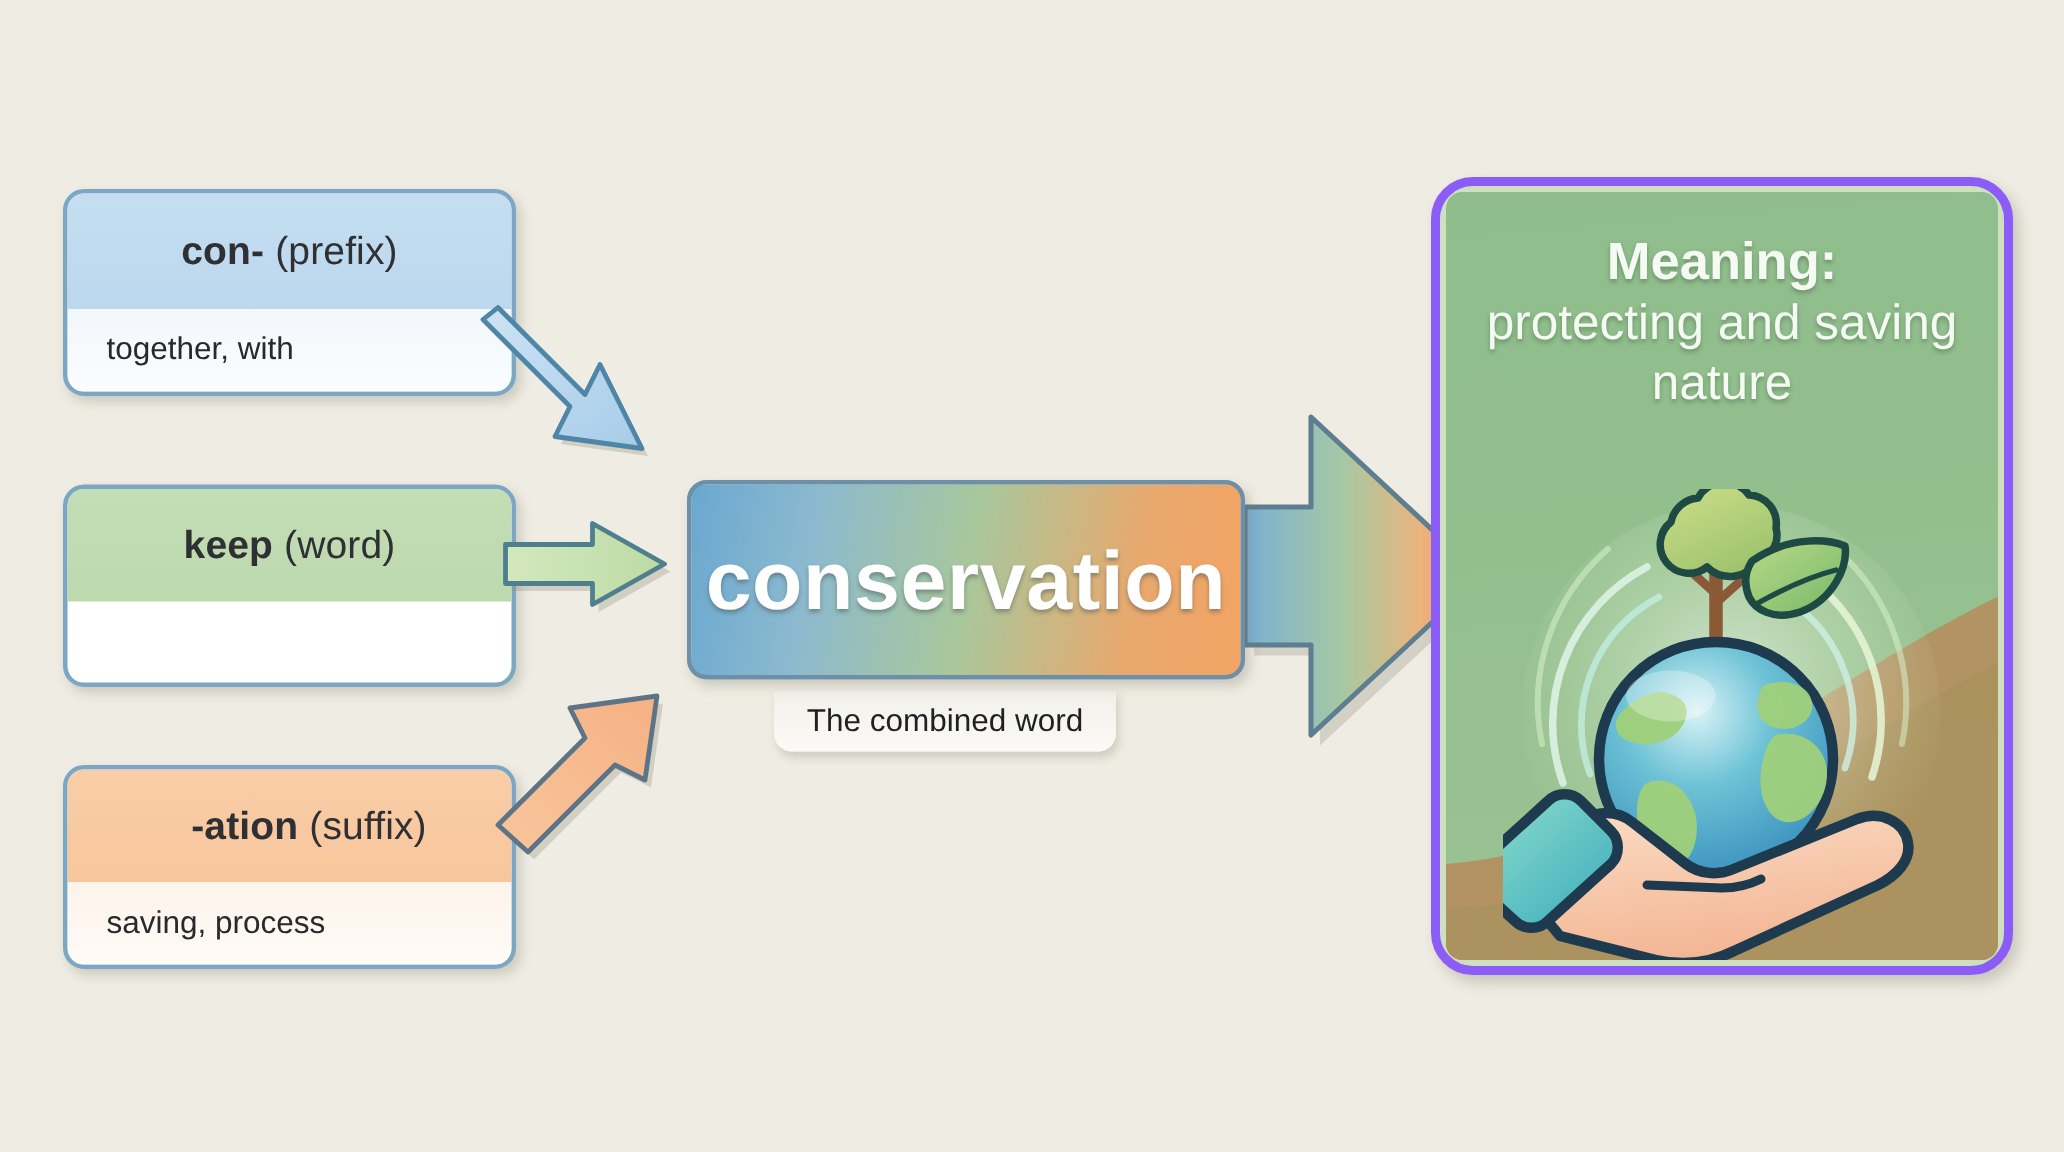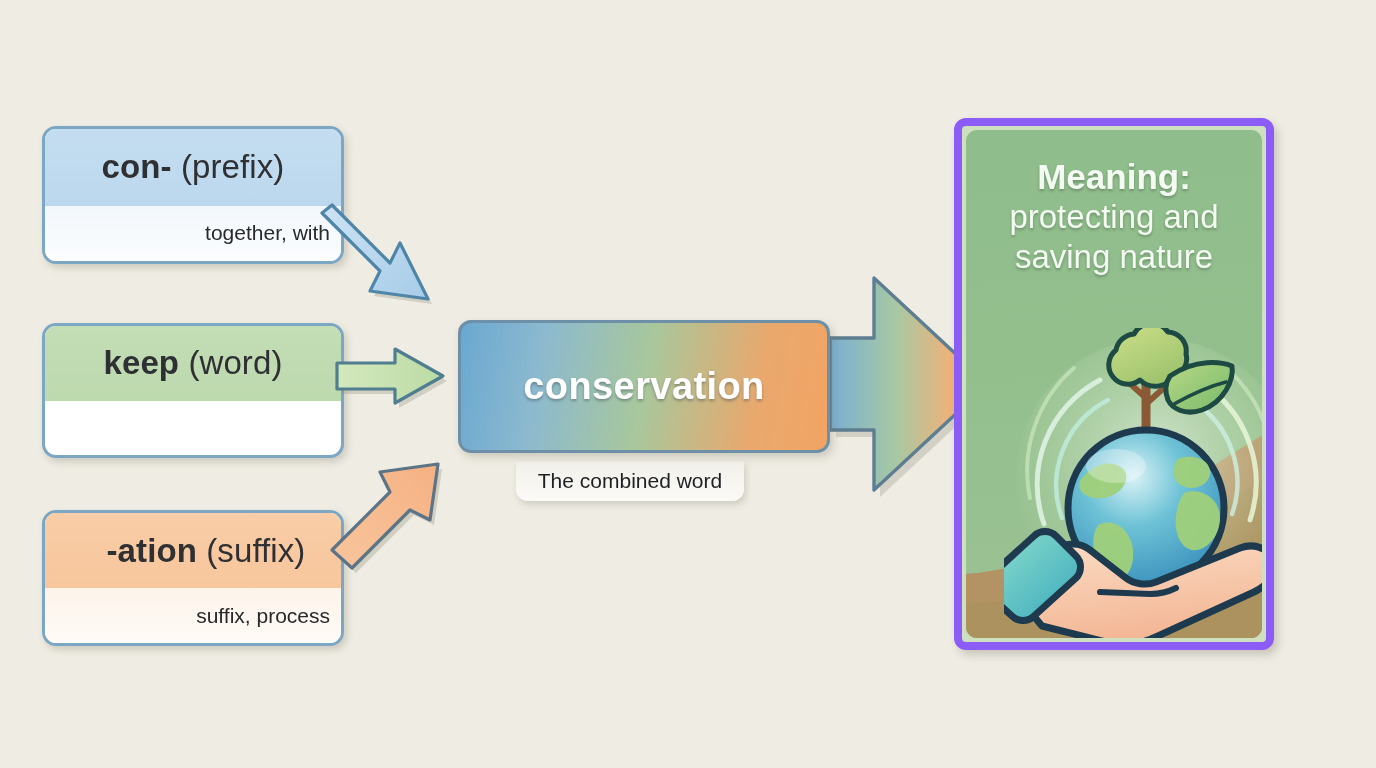--- a/index.html
+++ b/index.html
@@ -29,26 +29,26 @@
     display: flex;
     align-items: center;
     justify-content: center;
     box-sizing: border-box;
     padding: 0 10px;
   }
   .card-bottom {
     height: 42%;
     display: flex;
     align-items: center;
-    justify-content: flex-end;
-    box-sizing: border-box;
-    padding: 0 11px;
+    justify-content: flex-start;
+    box-sizing: border-box;
+    padding: 0 26px;
   }
   .card-title {
-    font-size: 33px;
+    font-size: 26px;
     color: #2f3033;
     white-space: nowrap;
     letter-spacing: .1px;
   }
   .card-title b { font-weight: 700; }
   .card-title span { font-weight: 400; }
   .card-sub {
     font-size: 21px;
     color: #27292c;
     white-space: nowrap;
@@ -73,21 +73,21 @@
     left: 458px; top: 320px; width: 372px; height: 133px;
     border: 3px solid #6d90a8;
     border-radius: 13px;
     box-sizing: border-box;
     background: linear-gradient(100deg,#6aa8d0 0%,#8cb9cf 22%,#a8c79c 50%,#e9a86d 80%,#f2a463 100%);
     display: flex; align-items: center; justify-content: center;
     box-shadow: 3px 4px 8px rgba(120,115,100,0.3);
     z-index: 4;
   }
   #combined-word {
-    font-size: 38px; font-weight: 700; color: #ffffff;
+    font-size: 55px; font-weight: 700; color: #ffffff;
     text-shadow: 0 2px 3px rgba(60,70,80,.45);
     letter-spacing: .4px;
   }
   #combined-caption {
     position: absolute;
     left: 516px; top: 461px; width: 228px; height: 40px;
     background: linear-gradient(180deg,#f2f0ea 0%,#fbfaf6 100%);
     border-radius: 0 0 12px 12px;
     display: flex; align-items: center; justify-content: center;
     box-shadow: 2px 4px 6px rgba(120,115,100,0.25);
@@ -100,23 +100,23 @@
   
   .arrow-svg { position: absolute; overflow: visible; }
   #arrow-prefix { left: 330px; top: 196px; }
   #arrow-root   { left: 335px; top: 341px; }
   #arrow-suffix { left: 330px; top: 438px; }
   #arrow-result { left: 828px; top: 268px; }
 
   
   #meaning-panel {
     position: absolute;
-    left: 954px; top: 118px; width: 320px; height: 532px;
-    border: 8px solid #8b5cf6;
-    border-radius: 12px;
+    left: 954px; top: 118px; width: 388px; height: 532px;
+    border: 6px solid #8b5cf6;
+    border-radius: 28px;
     box-sizing: border-box;
     box-shadow: 4px 5px 9px rgba(120,115,100,0.32);
     overflow: hidden;
     background: #cfe0c0;
     z-index: 2;
   }
   #meaning-inner {
     position: absolute; inset: 4px;
     border-radius: 11px;
     overflow: hidden;
@@ -165,21 +165,21 @@
   </div>
 
   <div class="card" id="card-suffix">
     <div class="card-top">
       <div class="card-title">
         <b>-ation</b>
         <span>(suffix)</span>
       </div>
     </div>
     <div class="card-bottom">
-      <div class="card-sub">suffix, process</div>
+      <div class="card-sub">saving, process</div>
     </div>
   </div>
 
   <svg class="arrow-svg" id="arrow-prefix" width="130" height="120" viewBox="0 0 130 120">
     <defs>
       <linearGradient id="gBlueArrow" x1="0" y1="0" x2="1" y2="1">
         <stop offset="0%" stop-color="#cde3f4"></stop>
           <stop offset="100%" stop-color="#a7cce8"></stop>
       </linearGradient>
     </defs>

